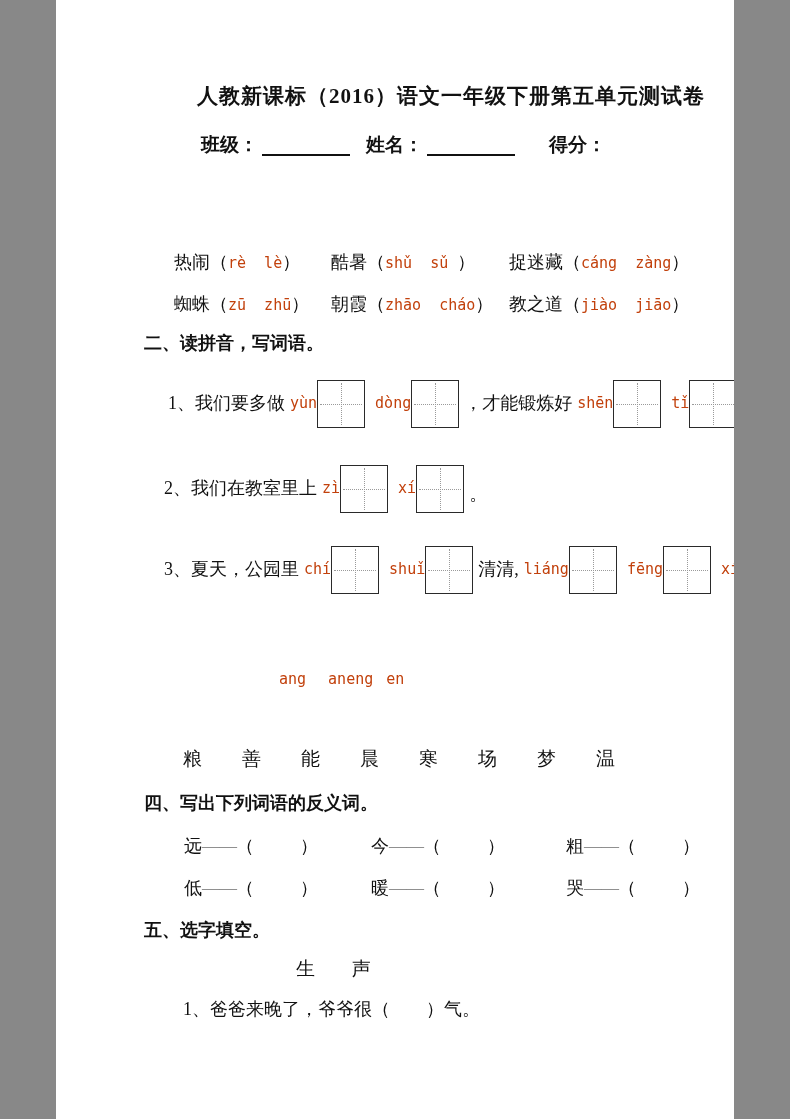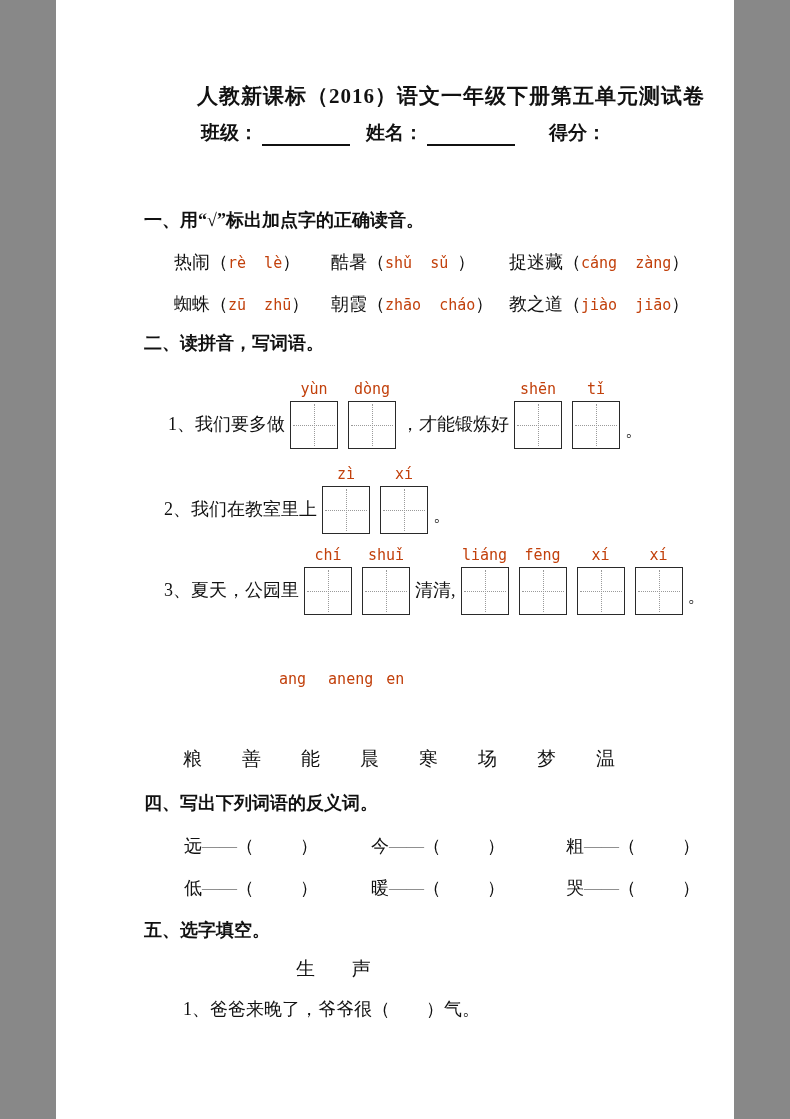--- a/index.html
+++ b/index.html
@@ -1,32 +1,32 @@
 <!DOCTYPE html>
 <html><head>
 <meta charset="utf-8">
 <style>
   * { margin:0; padding:0; box-sizing:border-box; }
   body { background:#888; font-family:"Liberation Serif","DejaVu Serif",serif; }
   .page { position:relative; width:678px; height:1119px; background:#ffffff; margin:0 auto; overflow:hidden; color:#111; }
   .abs { position:absolute; }
   .title { left:0; top:82px; width:790px; text-align:center; font-size:21px; font-weight:bold; letter-spacing:1px; }
-  .meta { top:120px; left:145px; display:flex; align-items:flex-end; font-size:19px; font-weight:bold; height:26px; }
+  .meta { top:132px; left:145px; display:flex; align-items:center; font-size:19px; font-weight:bold; height:26px; }
   .blank { display:inline-block; width:88px; border-bottom:2px solid #111; height:22px; margin-left:4px; }
   .gap16 { width:16px; } .gap34 { width:34px; }
   .shead { left:88px; font-size:18px; font-weight:bold; }
   .row { position:absolute; height:24px; }
   .s1row { left:118px; width:660px; }
   .s1item { position:absolute; top:0; white-space:nowrap; font-size:18px; }
   .py { font-family:"DejaVu Sans Mono","Liberation Mono",monospace; font-size:15px; color:#c2410c; }
   .pre { white-space:pre; }
   .qline { position:absolute; display:flex; align-items:flex-end; }
   .qtxt { font-size:18px; padding-bottom:13px; white-space:pre; }
   .qend { font-size:18px; padding-bottom:7px; }
-  .unit { display:flex; flex-direction:column; align-items:center; margin:0 5px; }
+  .unit { display:flex; flex-direction:row; align-items:center; margin:0 5px; }
   .unit .py { margin-bottom:3px; }
   .wbox { width:48px; height:48px; border:1px solid #2a2a2a; position:relative; background:#fff; }
   .wbox::before { content:""; position:absolute; left:2px; right:2px; top:50%; border-top:1px dotted #9a9a9a; }
   .wbox::after { content:""; position:absolute; top:2px; bottom:2px; left:50%; border-left:1px dotted #9a9a9a; }
   .finals { display:flex; }
   .finals span { display:inline-block; }
   .charrow span { display:inline-block; width:55px; font-size:19px; }
   .s4row { left:128px; width:620px; }
   .s4item { position:absolute; top:0; white-space:nowrap; font-size:18px; }
   .dash { color:#8c8c8c; letter-spacing:-1px; }
@@ -45,21 +45,20 @@
   <div class="abs meta">
     <span>班级：</span>
       <span class="blank"></span>
     <span class="gap16"></span>
     <span>姓名：</span>
       <span class="blank"></span>
     <span class="gap34"></span>
     <span>得分：</span>
   </div>
 
-  <div class="abs shead" style="top:208px">一、用“√”标出加点字的正确读音。</div>
 
   <div class="row s1row" style="top:250px">
     <span class="s1item" style="left:0"><span>热闹</span><span>（</span><span class="py pre">rè  lè</span><span>）</span></span>
     <span class="s1item" style="left:157px"><span>酷暑</span><span>（</span><span class="py pre">shǔ  sǔ </span><span>）</span></span>
     <span class="s1item" style="left:335px"><span>捉迷藏</span><span>（</span><span class="py pre">cáng  zàng</span><span>）</span></span>
   </div>
 
   <div class="row s1row" style="top:292px">
     <span class="s1item" style="left:0"><span>蜘蛛</span><span>（</span><span class="py pre">zū  zhū</span><span>）</span></span>
     <span class="s1item" style="left:157px"><span>朝霞</span><span>（</span><span class="py pre">zhāo  cháo</span><span>）</span></span>

